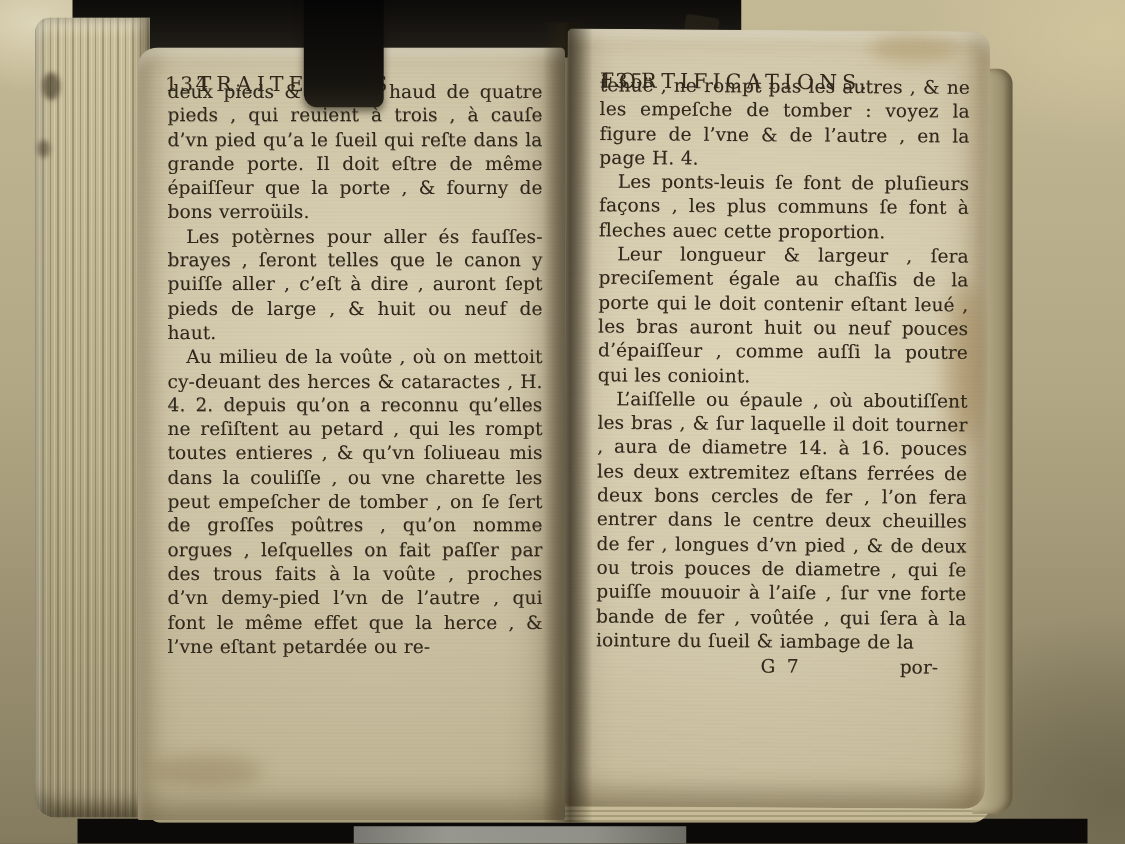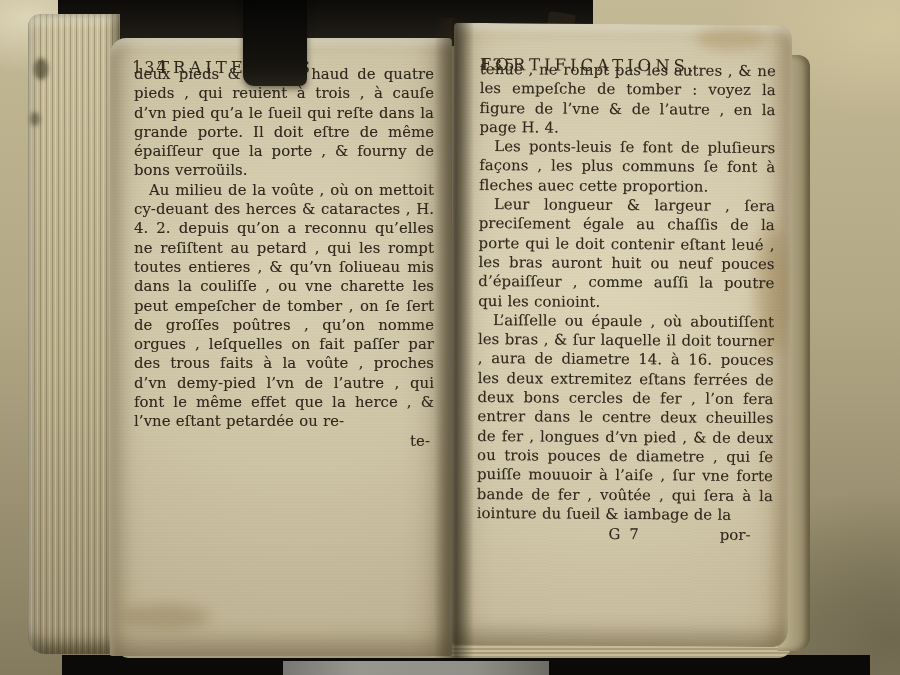--- a/index.html
+++ b/index.html
@@ -124,24 +124,22 @@
   <div class="fe-spot2"></div>
 
   <div class="page left-page">
     <div class="stain-lb"></div>
     <div class="running-head rh-left">
       <span class="pgnum">134</span>
       <span class="rh-title">TRAITE’ DES</span>
     </div>
     <div class="page-text">
       <p class="cont">deux pieds &amp; demy , haud de quatre pieds , qui reuient à trois , à cauſe d’vn pied qu’a le ſueil qui reſte dans la grande porte. Il doit eſtre de même épaiſſeur que la porte , &amp; fourny de bons verroüils.</p>
+      <p>Les potèrnes pour aller és fauſſes-brayes , ſeront telles que le canon y puiſſe aller , c’eſt à dire , auront ſept pieds de large , &amp; huit ou neuf de haut.</p>
       <p>Au milieu de la voûte , où on mettoit cy-deuant des herces &amp; cataractes , H. 4. 2. depuis qu’on a reconnu qu’elles ne reſiſtent au petard , qui les rompt toutes entieres , &amp; qu’vn ſoliueau mis dans la couliſſe , ou vne charette les peut empeſcher de tomber , on ſe ſert de groſſes poûtres , qu’on nomme orgues , leſquelles on fait paſſer par des trous faits à la voûte , proches d’vn demy-pied l’vn de l’autre , qui font le même effet que la herce , &amp; l’vne eſtant petardée ou re-</p>
-      <div class="catchline">
-        <span class="catchword">te-</span>
-      </div>
     </div>
   </div>
 
   <div class="page right-page">
     <div class="stain-tr"></div>
     <div class="stain-r"></div>
     <div class="running-head rh-right">
       <span class="rh-title">FORTIFICATIONS.</span>
       <span class="pgnum">135</span>
     </div>

